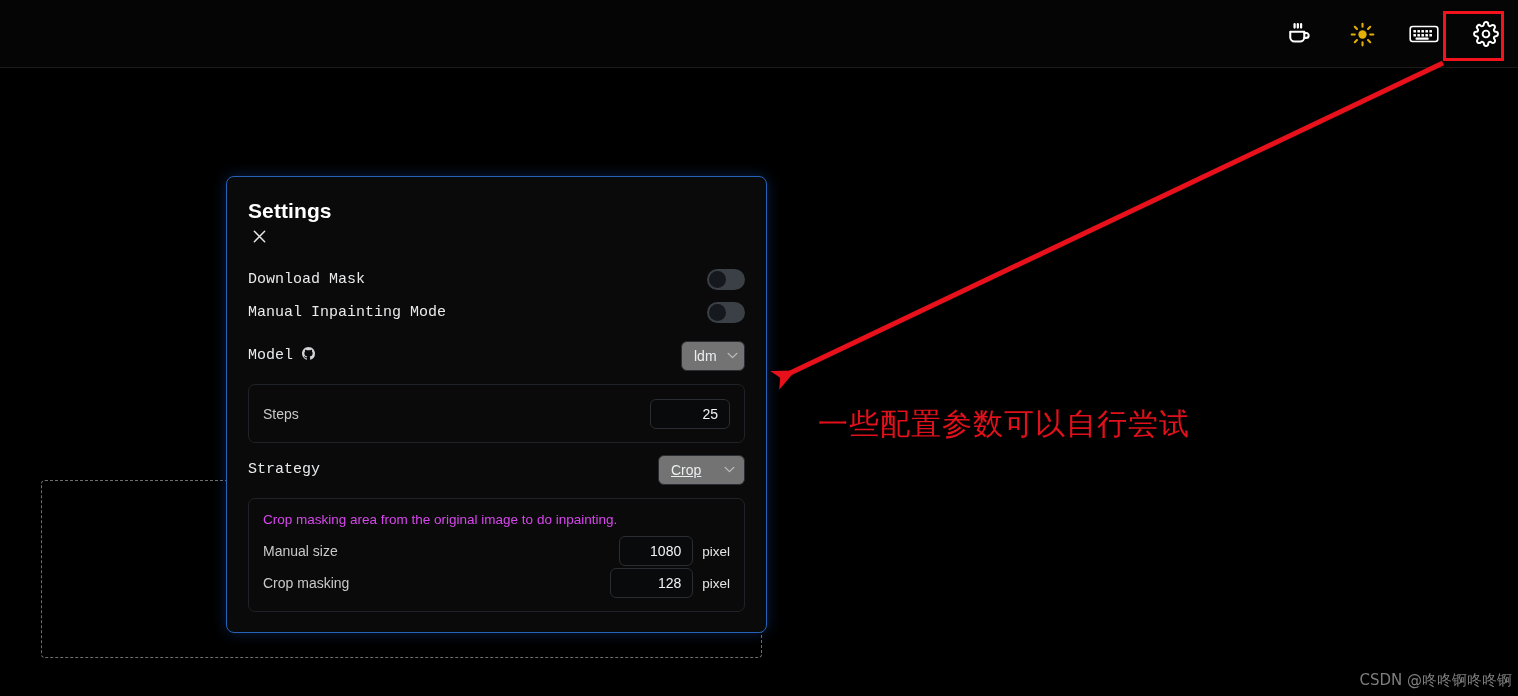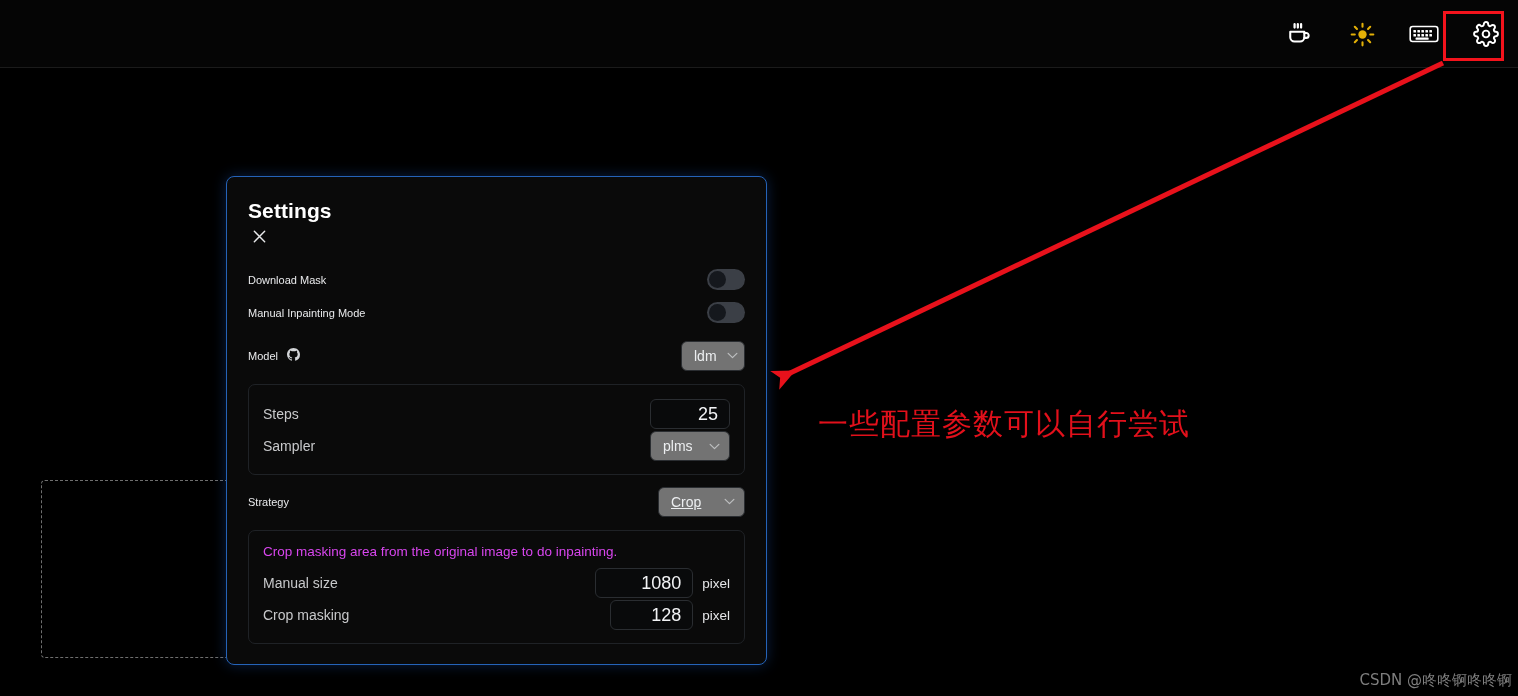--- a/index.html
+++ b/index.html
@@ -83,22 +83,22 @@
     width: 22px; height: 22px; margin-top: 2px;
     display: flex; align-items: center; justify-content: center;
     cursor: pointer;
   }
 
   .row {
     display: flex; align-items: center; justify-content: space-between;
     min-height: 33px;
   }
   .row-label {
-    color: #e9eaec; font-size: 11px;
-    display: flex; align-items: center; gap: 9px;
+    color: #e9eaec; font-size: 15px;
+    display: flex; align-items: center; gap: 9px; font-family: Liberation Mono, monospace;
   }
   .row-sub { color: #c8c9cb; font-size: 14px; }
 
   
   .toggle {
     width: 38px; height: 21px; border-radius: 11px;
     background: #3b3f46; position: relative; cursor: pointer;
   }
   .toggle .knob {
     position: absolute; left: 2px; top: 2px;
@@ -111,21 +111,21 @@
     height: 30px; border: 1px solid #2a2d31; border-radius: 6px;
     background: #737373; color: #eceef0; font-size: 14px;
     display: flex; align-items: center; justify-content: space-between;
     padding: 0 9px 0 12px; gap: 10px; cursor: pointer;
   }
   .select .chev { opacity: 0.75; display: flex; }
 
   
   .numinput {
     height: 30px; border: 1px solid #2a2d31; border-radius: 6px;
-    background: #090a0b; color: #f2f3f5; font-size: 18px;
+    background: #090a0b; color: #f2f3f5; font-size: 14px;
     display: flex; align-items: center; justify-content: flex-end;
     padding: 0 11px; cursor: text;
   }
   .unit { color: #e4e5e7; font-size: 13.5px; margin-left: 9px; }
 
   .panel {
     border: 1px solid #1f2226; border-radius: 7px;
     padding: 13px 14px 12px 14px;
     margin-top: 12px;
   }
@@ -242,31 +242,20 @@
             </svg>
         </span>
       </div>
     </div>
 
     <div class="panel">
       <div class="row">
         <div class="row-sub">Steps</div>
         <div class="numinput" style="width:80px;">25</div>
       </div>
-      <div class="row">
-        <div class="row-sub">Sampler</div>
-        <div class="select" style="width:80px;">
-          <span>plms</span>
-          <span class="chev">
-            <svg width="11" height="7" viewBox="0 0 12 8" fill="none" stroke="#d6d8da" stroke-width="1.4" stroke-linecap="round" stroke-linejoin="round">
-                <path d="M1 1.5 L6 6.5 L11 1.5"></path>
-              </svg>
-          </span>
-        </div>
-      </div>
     </div>
 
     <div class="spacer-10"></div>
 
     <div class="row">
       <div class="row-label">Strategy</div>
       <div class="select" style="width:87px;text-decoration:underline;">
         <span>Crop</span>
         <span class="chev">
           <svg width="11" height="7" viewBox="0 0 12 8" fill="none" stroke="#d6d8da" stroke-width="1.4" stroke-linecap="round" stroke-linejoin="round">
@@ -274,21 +263,21 @@
             </svg>
         </span>
       </div>
     </div>
 
     <div class="panel">
       <div class="panel-desc">Crop masking area from the original image to do inpainting.</div>
       <div class="row">
         <div class="row-sub">Manual size</div>
         <div style="display:flex;align-items:center;">
-          <div class="numinput" style="width:98px;">1080</div>
+          <div class="numinput" style="width:74px;">1080</div>
           <span class="unit">pixel</span>
         </div>
       </div>
       <div class="row">
         <div class="row-sub">Crop masking</div>
         <div style="display:flex;align-items:center;">
           <div class="numinput" style="width:83px;">128</div>
           <span class="unit">pixel</span>
         </div>
       </div>

